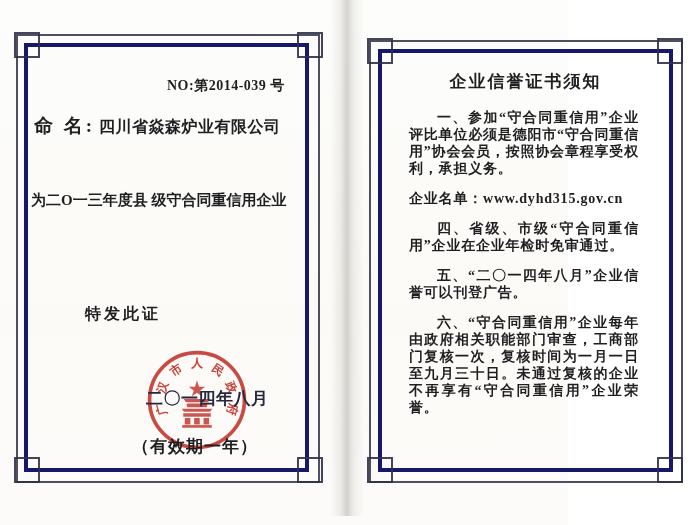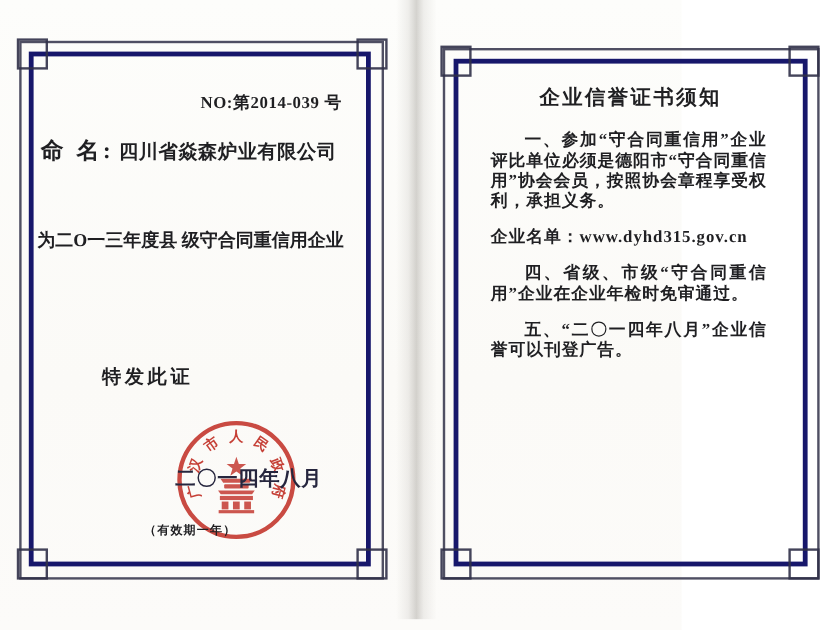--- a/index.html
+++ b/index.html
@@ -70,22 +70,22 @@
   }
   .seal-wrap{
     position:absolute;left:146px;top:349px;width:102px;height:102px;
     opacity:0.93;filter:blur(0.2px);
   }
   .date-line{
     position:absolute;left:146px;top:387px;z-index:3;
     font-size:17px;font-weight:700;letter-spacing:0.5px;color:#26263e;white-space:nowrap;
   }
   .validity{
-    position:absolute;left:120px;top:435px;
-    font-size:10px;font-weight:700;letter-spacing:1px;color:#1f1f22;white-space:nowrap;
+    position:absolute;left:132px;top:435px;
+    font-size:17px;font-weight:700;letter-spacing:1px;color:#1f1f22;white-space:nowrap;
   }
   
   .notice-title{
     position:absolute;left:379px;top:70px;width:293px;
     text-align:center;font-size:17px;font-weight:700;letter-spacing:2px;
   }
   .notice-body{
     position:absolute;left:396px;top:96px;width:256px;
   }
   .notice-body p{
@@ -159,17 +159,18 @@
     <div class="corner-sq rp-bl"></div>
     <div class="corner-sq rp-br"></div>
 
     <div class="notice-title ink">企业信誉证书须知</div>
 
     <div class="notice-body">
       <p class="indent">一、参加“守合同重信用”企业评比单位必须是德阳市“守合同重信用”协会会员，按照协会章程享受权利，承担义务。</p>
       <p class="url-line">企业名单：www.dyhd315.gov.cn</p>
       <p class="indent">四、省级、市级“守合同重信用”企业在企业年检时免审通过。</p>
       <p class="indent">五、“二〇一四年八月”企业信誉可以刊登广告。</p>
+      <p class="indent">六、“守合同重信用”企业每年由政府相关职能部门审查，工商部门复核一次，复核时间为一月一日至九月三十日。未通过复核的企业不再享有“守合同重信用”企业荣誉。</p>
     </div>
   </div>
 
   <div class="crease"></div>
 </div>
 
 </body></html>

